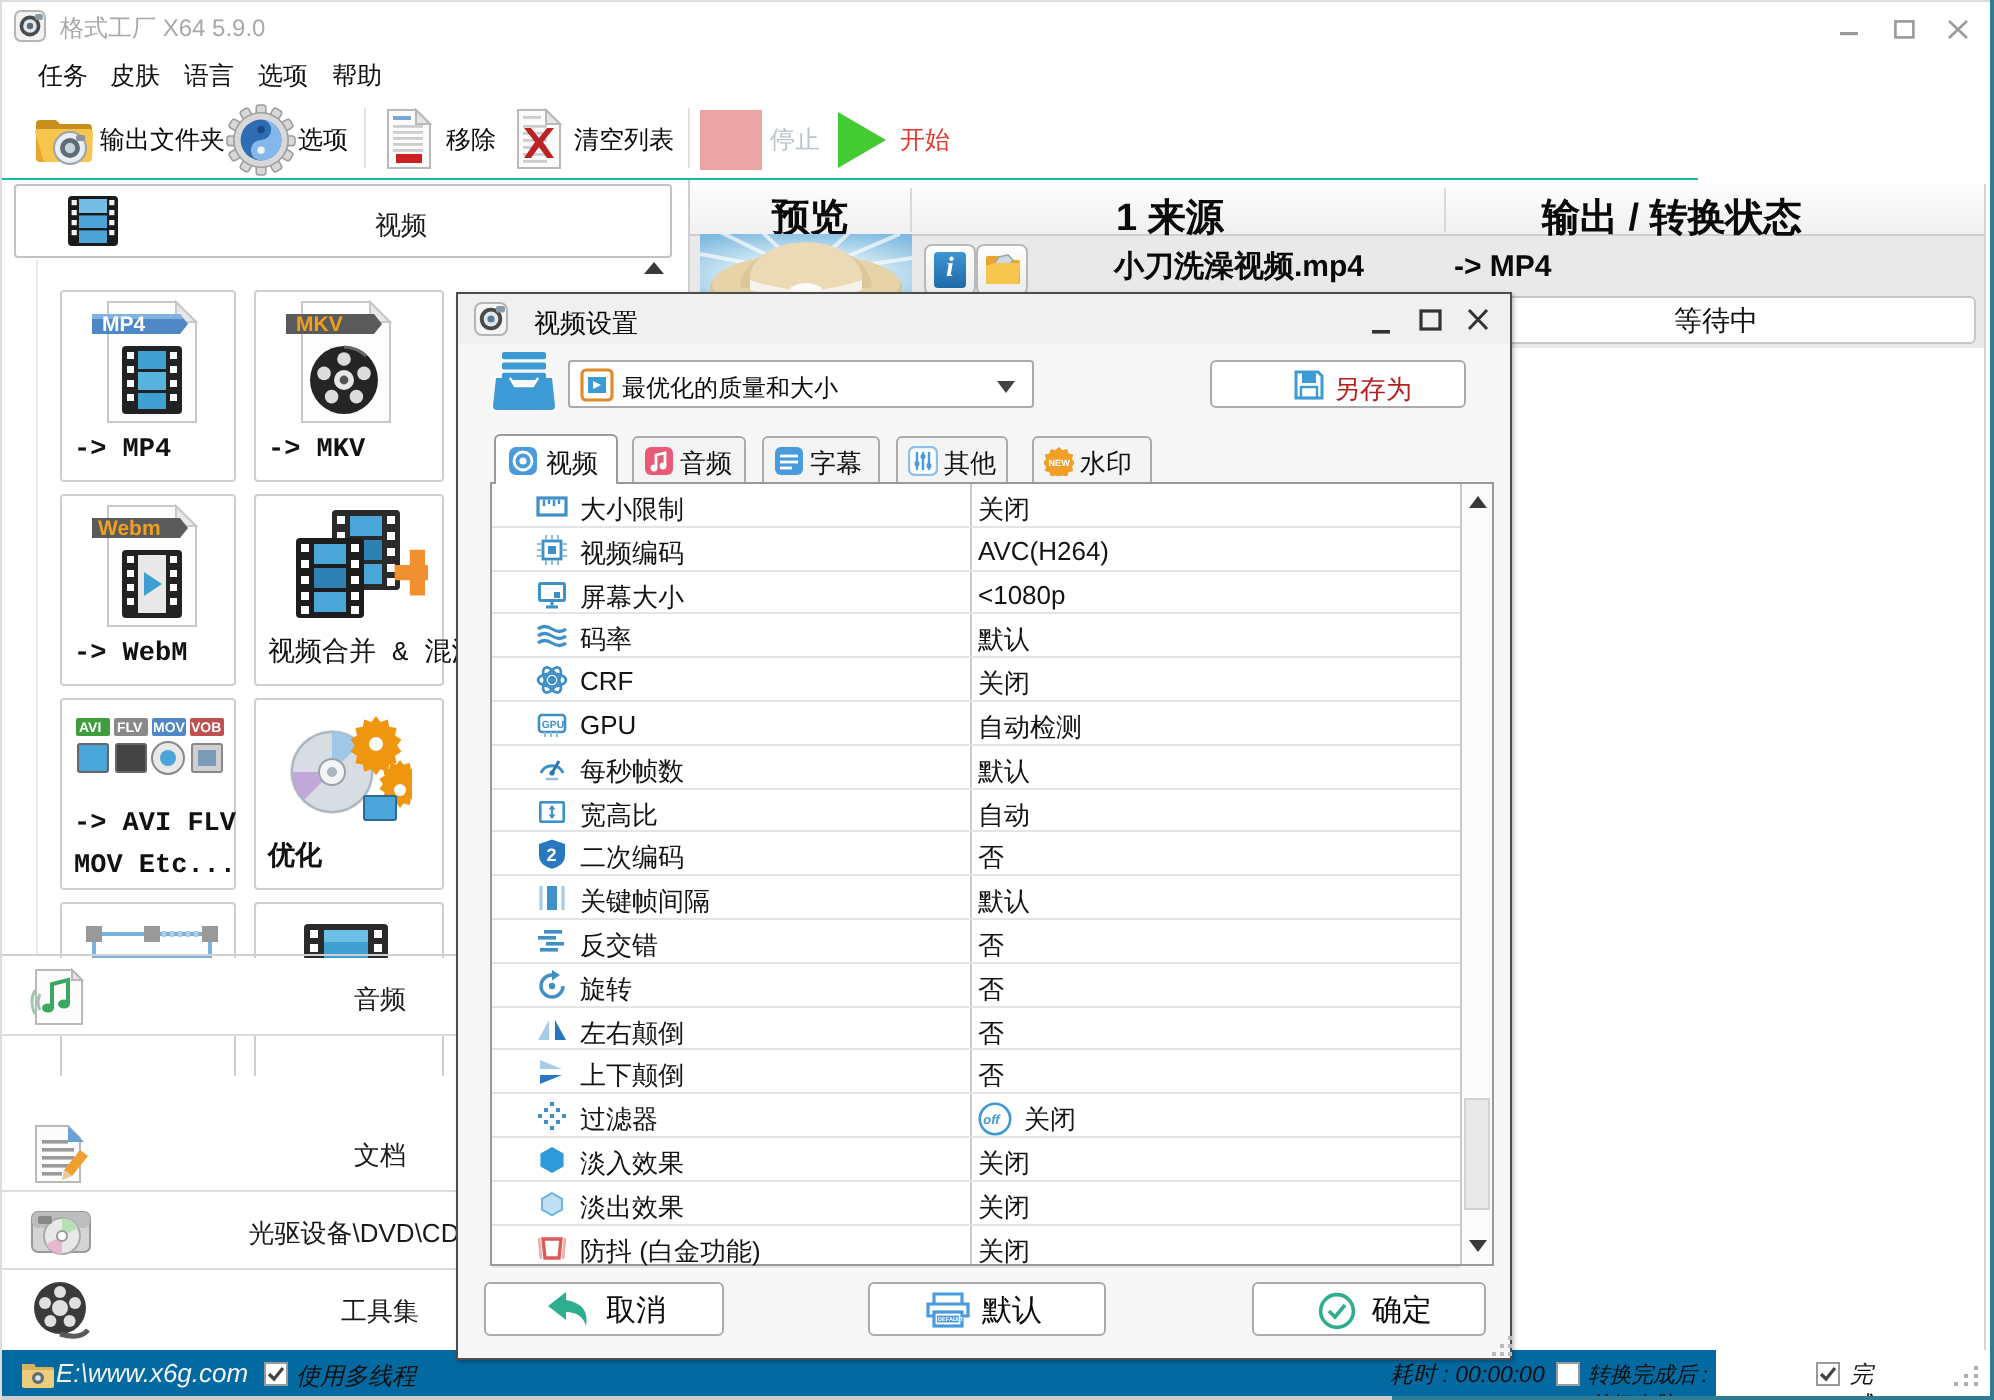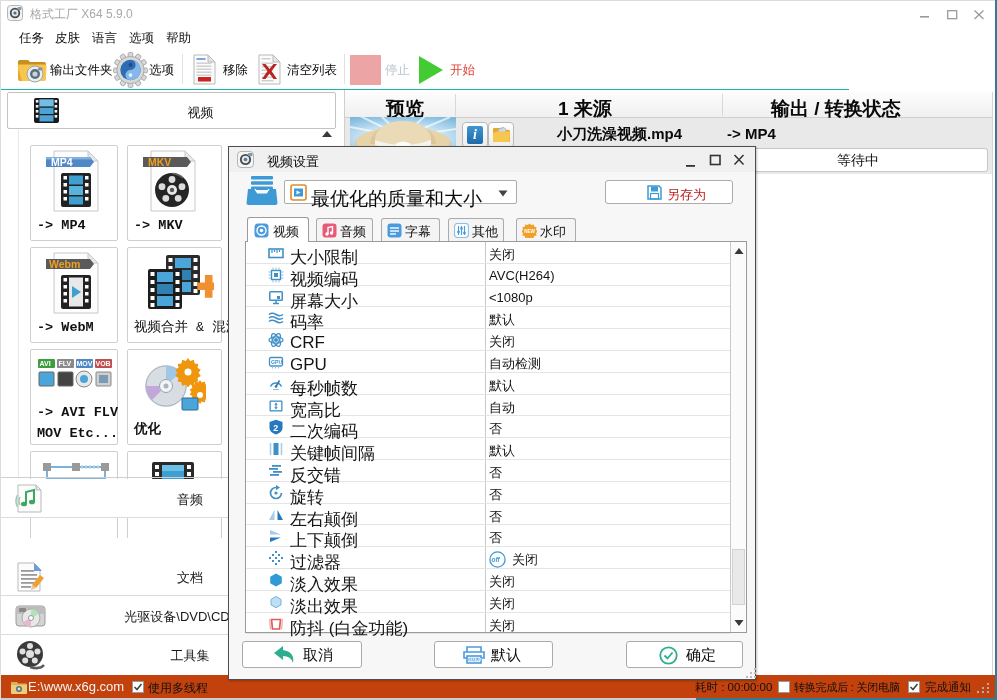--- a/index.html
+++ b/index.html
@@ -27,35 +27,35 @@
 .acc-row .lbl{position:absolute;left:36px;right:0;top:12px;text-align:center;font-size:13px;color:#1a1a1a;}
 .acc-row svg{position:absolute;left:14px;top:4px;}
 
 #rightpanel{position:absolute;left:345px;top:90px;width:652px;height:585px;background:#fff;}
 #thead{position:absolute;left:0;top:2px;width:648px;height:26px;background:linear-gradient(#fdfdfd,#f0f0f0);border-bottom:1px solid #cfcfcf;box-sizing:border-box;}
 .th{position:absolute;top:4px;font-size:19px;font-weight:bold;color:#0a0a0a;}
 .th-div{position:absolute;top:2px;width:1px;height:22px;background:#d8d8d8;}
 #filerow{position:absolute;left:0;top:28px;width:647px;height:56px;background:#e9e9e9;}
 #innerRborder{position:absolute;left:647px;top:2px;width:1px;height:583px;background:#d4d4d4;}
 
-#statusbar{position:absolute;left:0;top:675px;width:997px;height:23px;background:#c2410c;z-index:40;}
+#statusbar{position:absolute;left:0;top:675px;width:858px;height:23px;background:#0369a1;z-index:40;font-style:italic;}
 #statusbar .t{position:absolute;top:5px;font-size:12px;color:#111;}
 .sb-check{position:absolute;top:6px;width:12px;height:12px;background:#fff;border:1px solid #9a9a9a;box-sizing:border-box;}
 #bottomline-l{position:absolute;left:0;top:698px;width:696px;height:2px;background:#cccccc;z-index:41;}
 #bottomline-r{position:absolute;left:696px;top:698px;width:301px;height:2px;background:#2e7d95;z-index:41;}
 
 #dialog{position:absolute;left:228px;top:146px;width:528px;height:534px;background:#f7f7f7;border:1px solid #4d4d4d;box-sizing:border-box;z-index:45;box-shadow:1px 1px 2px rgba(0,0,0,0.25);}
 #dlg-title{position:absolute;left:0;top:0;width:526px;height:25px;background:#f0f0f0;}
 #dlg-title .txt{position:absolute;left:38px;top:6px;font-size:13px;color:#0a0a0a;}
 .dlg-combo{position:absolute;left:55px;top:33px;width:233px;height:24px;background:#fff;border:1px solid #ababab;border-radius:2px;box-sizing:border-box;}
 .dlg-btn{position:absolute;background:#fff;border:1px solid #ababab;border-radius:3px;box-sizing:border-box;}
 .tab{position:absolute;box-sizing:border-box;font-size:13px;color:#111;}
 #dlg-list{position:absolute;left:16px;top:94px;width:502px;height:392px;background:#fff;border:1px solid #9a9a9a;box-sizing:border-box;}
 .lrow{position:absolute;left:0;width:484px;height:21.8px;border-bottom:1px solid #e4e4e4;box-sizing:border-box;}
-.lrow .lab{position:absolute;left:44px;top:4px;font-size:17px;color:#141414;}
+.lrow .lab{position:absolute;left:44px;top:4px;font-size:13px;color:#141414;}
 .lrow .val{position:absolute;left:243px;top:4px;font-size:13px;color:#141414;}
 .lrow svg.ric{position:absolute;left:22px;top:3px;}
 #vdiv{position:absolute;left:239px;top:0;width:1px;height:390px;background:#c9c9c9;}
 #dlg-scroll{position:absolute;left:484px;top:0;width:16px;height:390px;background:#fbfbfb;border-left:1px solid #c9c9c9;box-sizing:border-box;}
 .bbtn{position:absolute;top:494px;height:27px;background:#fff;border:1px solid #ababab;border-radius:3px;box-sizing:border-box;}
 .bbtn .t{position:absolute;font-size:15px;color:#0a0a0a;top:4px;}
 </style>
 </head>
 <body>
 <div id="titlebar">
@@ -534,21 +534,21 @@
     </g>
     <path d="M3 14 L1.5 28 a2 2 0 0 0 2 2 H30.5 a2 2 0 0 0 2 -2 L31 14 H24 l-2.5 4 H12.5 L10 14 z" fill="#3e9ad4"></path>
     <path d="M10 14 l2.5 4 H21.5 l2.5 -4" fill="none" stroke="#fff" stroke-width="1.2"></path>
   </svg>
   <div class="dlg-combo">
     <svg class="abs" style="left:5px;top:3px" width="17" height="17" viewBox="0 0 17 17">
       <rect x="1" y="1" width="15" height="15" rx="2" fill="#fff" stroke="#e08a28" stroke-width="1.6"></rect>
       <rect x="4" y="4.5" width="9" height="8" fill="#3e9ad4"></rect>
       <path d="M6.5 6.5 L10.5 8.5 L6.5 10.5 z" fill="#fff"></path>
     </svg>
-    <div class="abs" style="left:26px;top:5px;font-size:19px;color:#0a0a0a">最优化的质量和大小</div>
+    <div class="abs" style="left:26px;top:5px;font-size:12px;color:#0a0a0a">最优化的质量和大小</div>
     <svg class="abs" style="left:213px;top:9px" width="10" height="7" viewBox="0 0 10 7">
         <path d="M0.5 0.5 L9.5 0.5 L5 6.5 z" fill="#444"></path>
       </svg>
   </div>
   <div class="dlg-btn" style="left:376px;top:33px;width:128px;height:24px">
     <svg class="abs" style="left:40px;top:3px" width="17" height="17" viewBox="0 0 17 17">
       <path d="M2 2 H13 L15 4 V15 H2 z" fill="#fff" stroke="#3e9ad4" stroke-width="1.5"></path>
       <rect x="5" y="2.5" width="7" height="5" fill="#3e9ad4"></rect>
       <rect x="4.5" y="9.5" width="8" height="5.5" fill="none" stroke="#3e9ad4" stroke-width="1.2"></rect>
     </svg>

